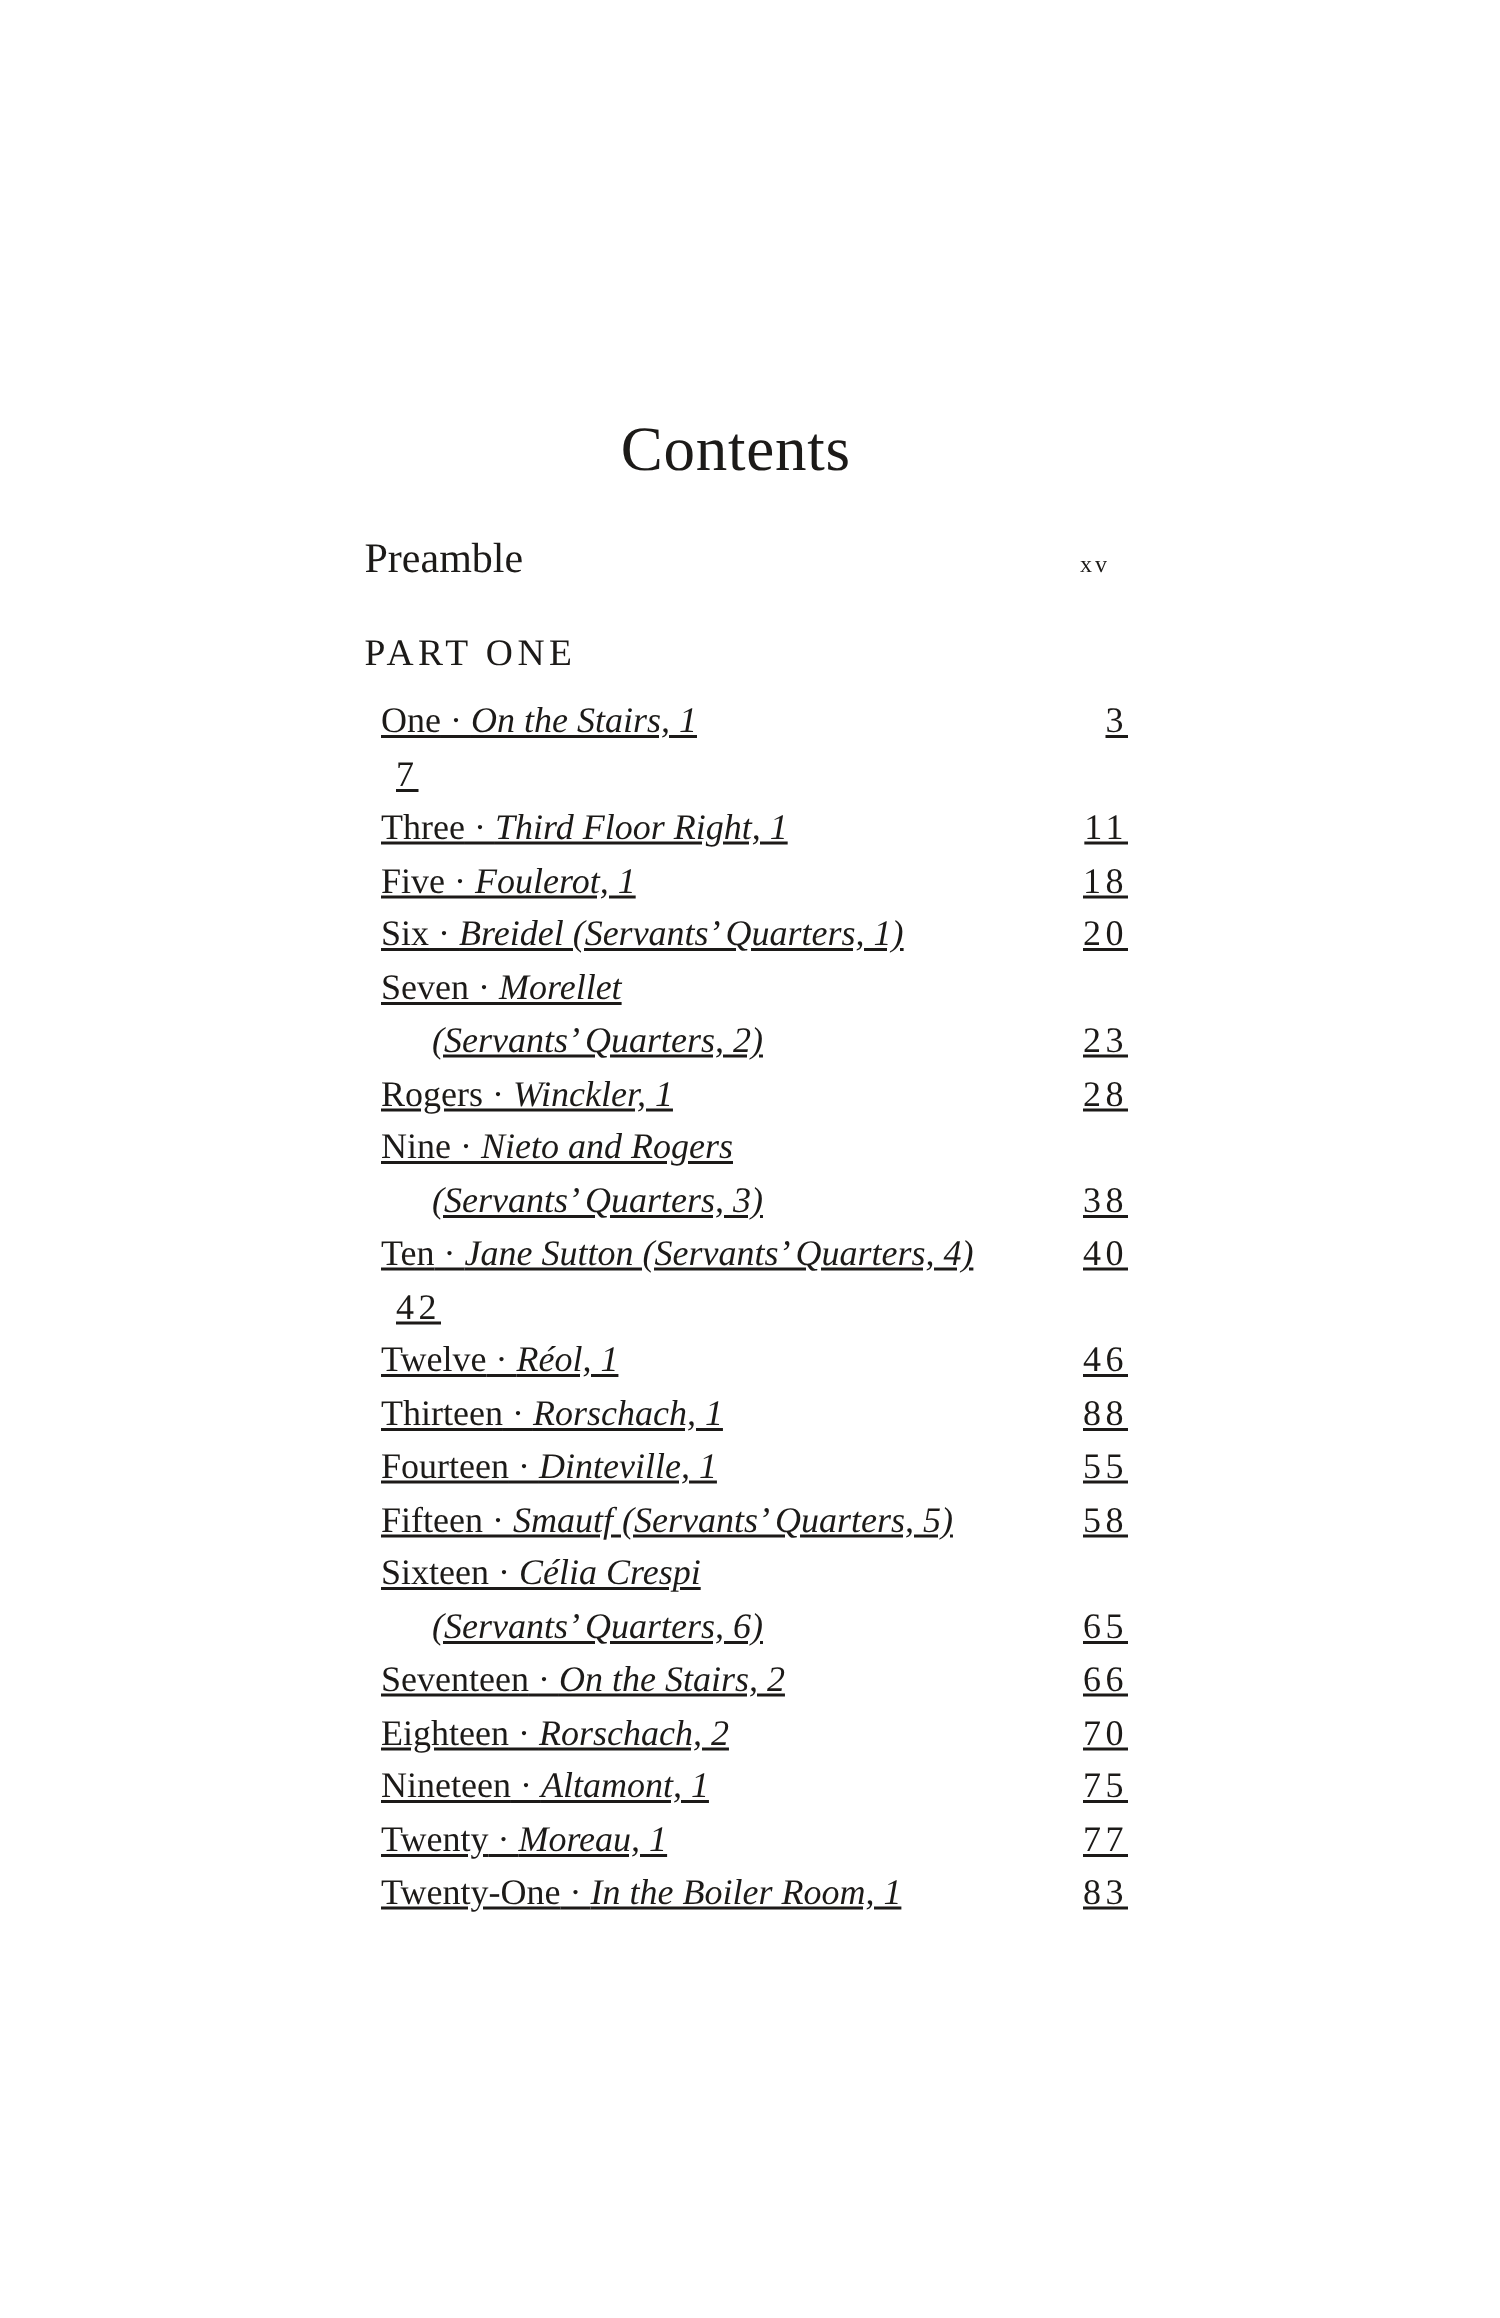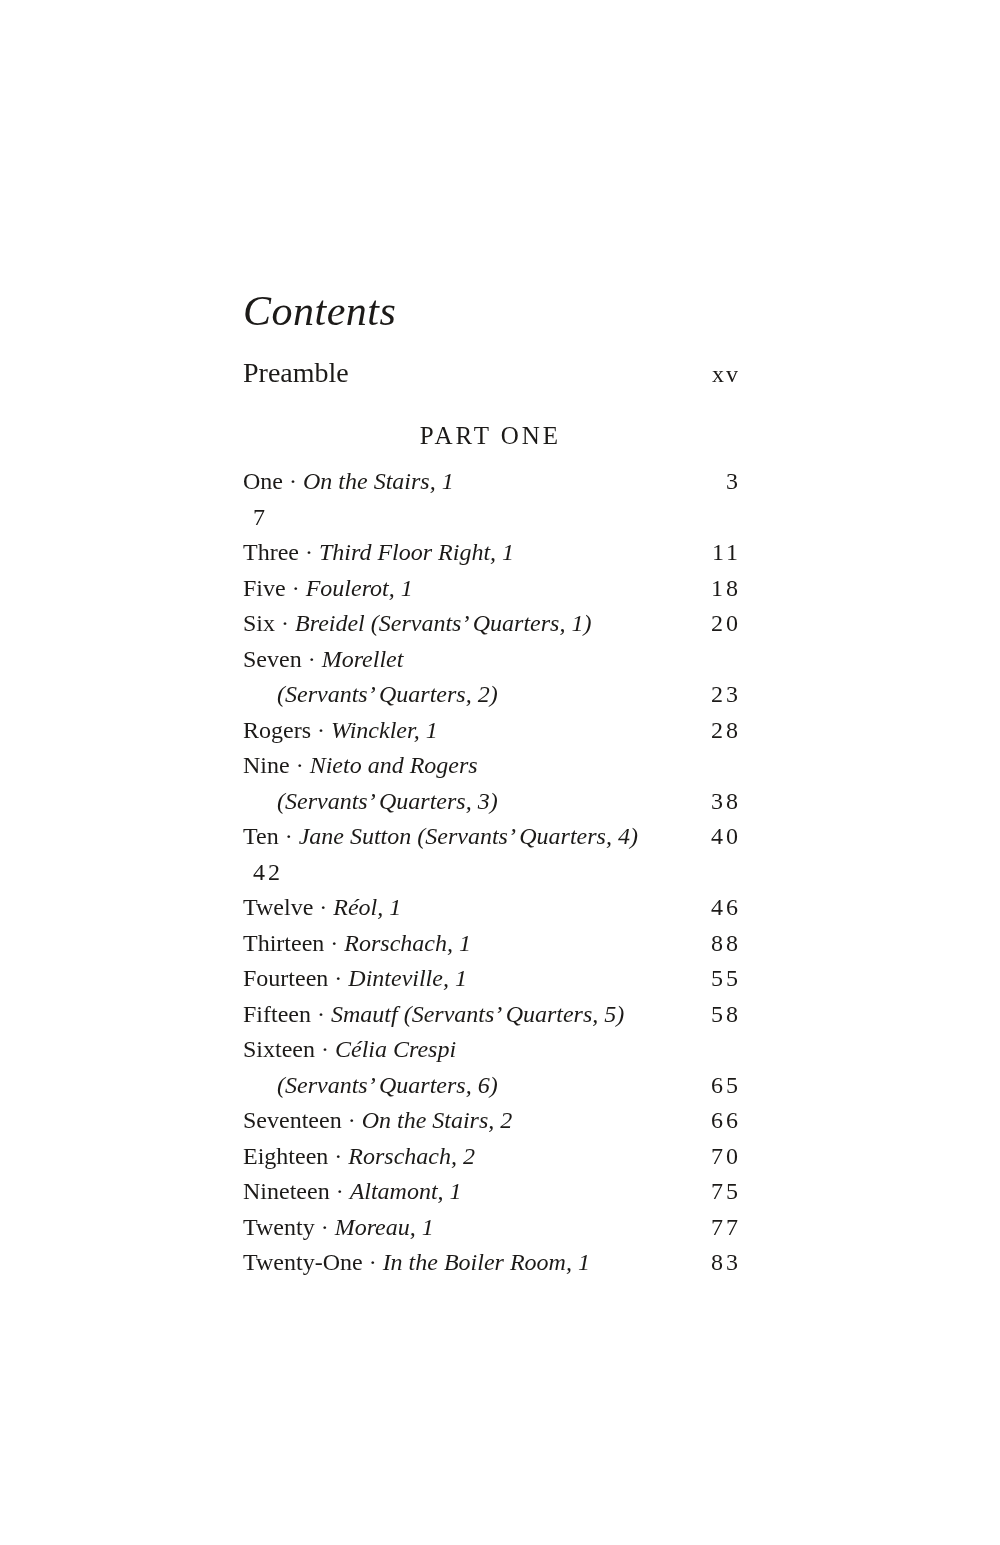--- a/index.html
+++ b/index.html
@@ -19,51 +19,50 @@
     position:absolute;inset:0;
     background:var(--bg-color);
   }
   .content-col{
     position:absolute;
     left:243px;top:0;
     width:495px;height:100%;
   }
   .book-title{
     position:absolute;
-    left:0;top:286px;width:100%;
-    font-style:italic;
+    left:0;top:275px;width:100%;
+    text-align:center;
     font-size:42px;
     line-height:50px;
     letter-spacing:0.5px;
   }
   .preamble-row{
     position:absolute;
     left:0;top:356px;width:100%;
     display:flex;
     justify-content:space-between;
     align-items:baseline;
     font-size:28px;
     line-height:34px;
   }
   .preamble-label{}
   .preamble-page{
-    font-size:24px;
+    font-size:16px;
     letter-spacing:2px;margin-right:-2px;margin-left:12px;
   }
   .part-heading{
     position:absolute;
     left:0;top:421px;width:100%;
-    text-align:center;
     font-size:25px;
     line-height:30px;
     letter-spacing:3px;
   }
   .toc-list{
     position:absolute;
-    left:0;top:464px;width:100%;
+    left:11px;top:464px;width:100%;text-decoration:underline;
   }
   .toc-entry{
     display:flex;
     justify-content:space-between;
     align-items:flex-end;
     font-size:24px;
     line-height:35.5px;
   }
   .toc-left{white-space:nowrap;}
   .toc-line1,.toc-line2{white-space:nowrap;}

